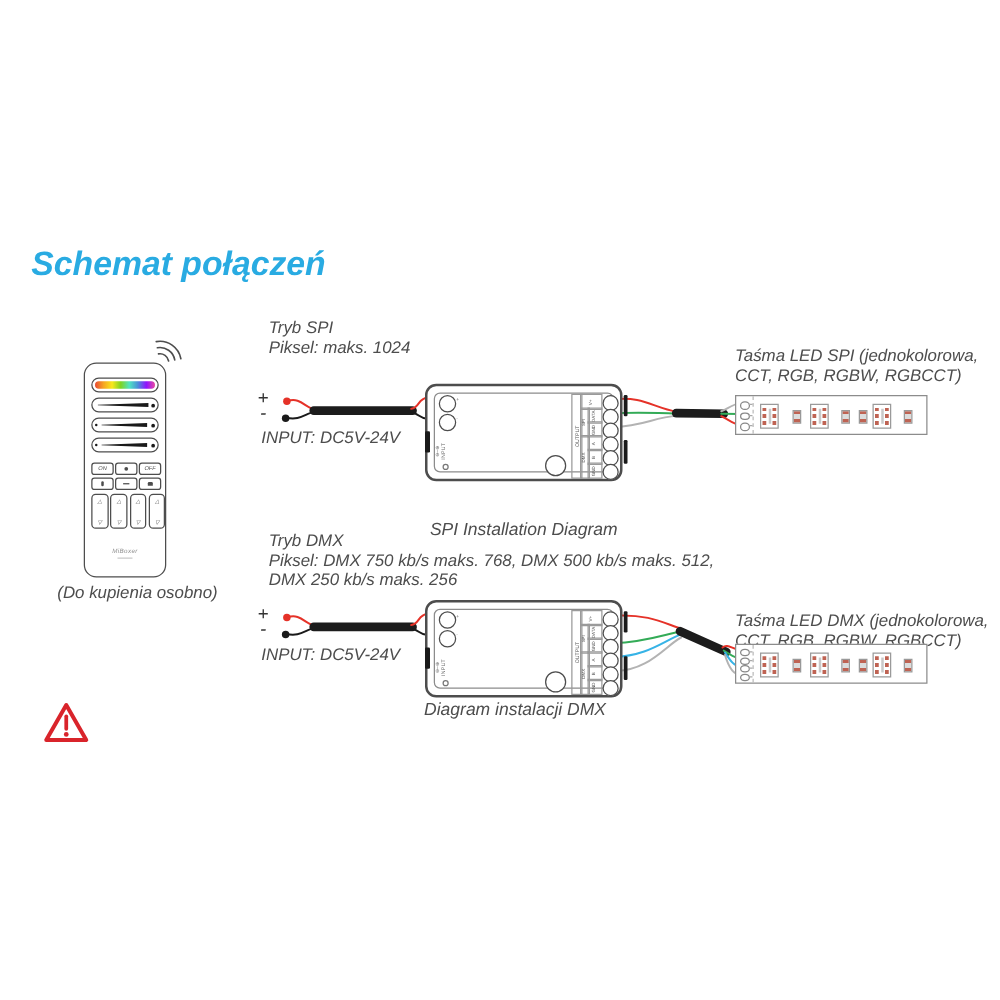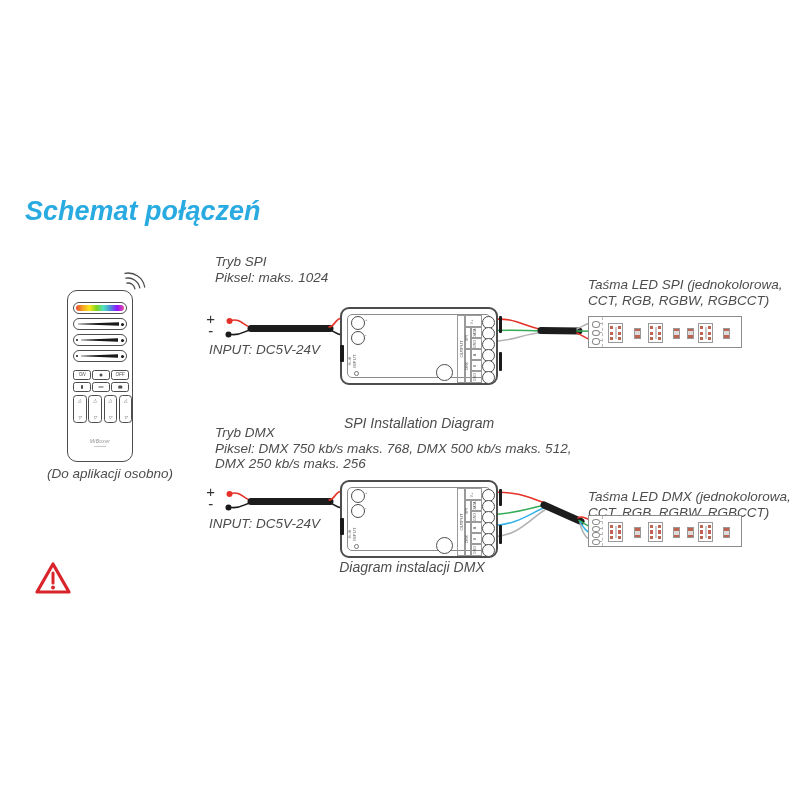--- a/index.html
+++ b/index.html
@@ -191,21 +191,21 @@
   <div class="zone" style="left:50.9px;top:104px;">
       <span class="up">△</span>
       <span class="dn">▽</span>
     </div>
 
   <div class="brand">MiBoxer</div>
   <div class="brand-bar"></div>
 </div>
 
 <div class="abs remote-caption">
-  <div>(Do aplikacji osobno)</div>
+  <div>(Do kupienia osobno)</div>
 </div>
 
 <div class="mount" style="left:340px;top:307px;">
   <div class="ctl-outer">
     <div class="ctl-inner"></div>
 
     <div class="term-circle" style="left:9px;top:7px;"></div>
     <div class="term-circle" style="left:9px;top:22px;"></div>
     <div class="tc-lbl" style="left:23px;top:8px;">+</div>
     <div class="tc-lbl" style="left:23px;top:23px;">-</div>

